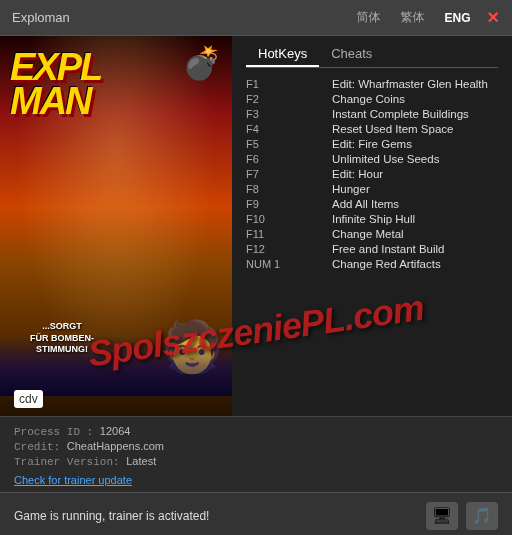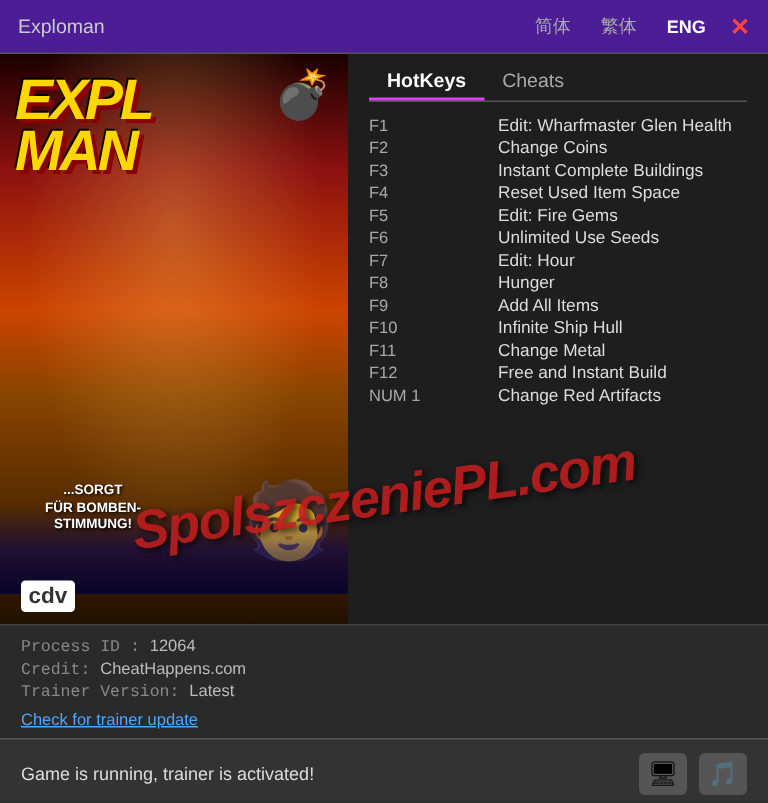--- a/index.html
+++ b/index.html
@@ -8,21 +8,21 @@
       height: 535px;
       background: #2a2a2a;
       font-family: Arial, sans-serif;
       overflow: hidden;
     }
 
     
     .title-bar {
       display: flex;
       align-items: center;
-      background: #4c1d95;
+      background: #404040;
       height: 36px;
       padding: 0 12px;
       border-bottom: 1px solid #555;
     }
     .title-bar-name {
       color: #ccc;
       font-size: 13px;
       flex: 1;
     }
     .lang-btn {
@@ -91,22 +91,22 @@
       line-height: 1.3;
       text-shadow: 1px 1px 2px #000;
     }
     .cover-logo {
       position: absolute;
       bottom: 8px;
       left: 14px;
       background: #fff;
       border-radius: 3px;
       padding: 2px 5px;
-      font-size: 15px;
-      font-weight: bold;
+      font-size: 12px;
+      font-weight: normal;
       color: #333;
     }
     .cover-bomb {
       position: absolute;
       top: 8px;
       right: 10px;
       font-size: 32px;
     }
     .cover-character {
       position: absolute;
@@ -136,22 +136,21 @@
       padding-top: 6px;
     }
     .tab {
       color: #aaa;
       font-size: 13px;
       padding: 4px 12px;
       cursor: pointer;
     }
     .tab.active {
       color: #fff;
-      border-bottom: 2px solid #d946ef;
-      font-weight: bold;
+      border-bottom: 2px solid #ffffff;
     }
     .hotkey-list {
       list-style: none;
     }
     .hotkey-item {
       display: flex;
       align-items: center;
       padding: 1.5px 0;
       color: #ccc;
       font-size: 11.5px;

